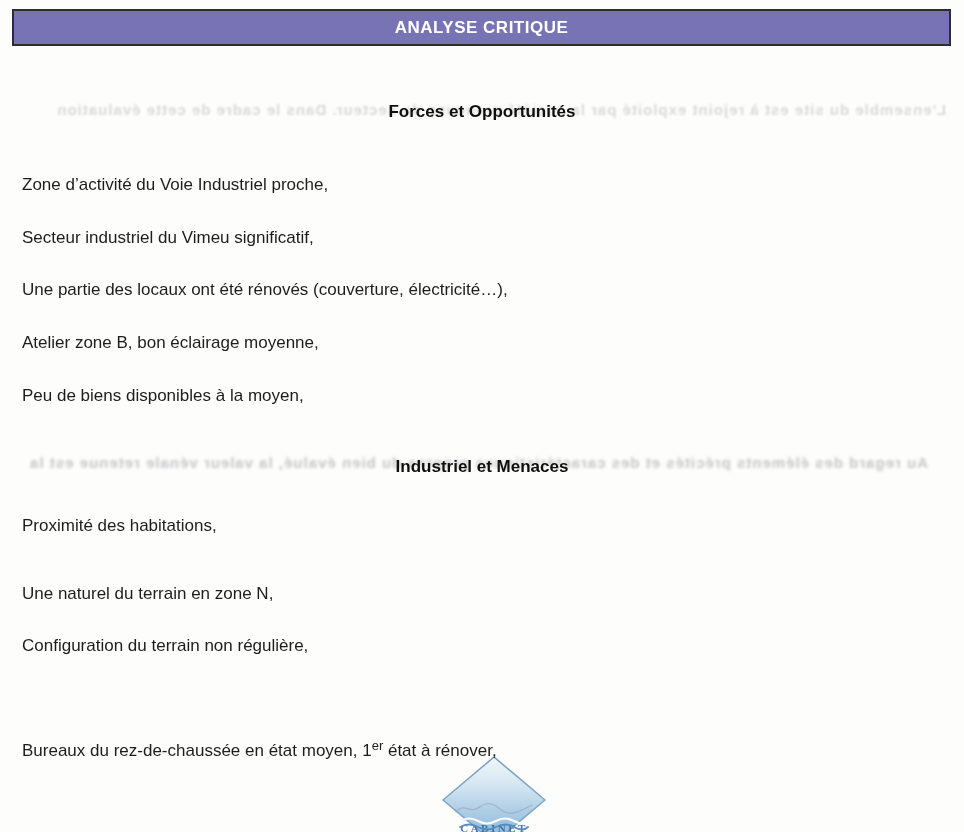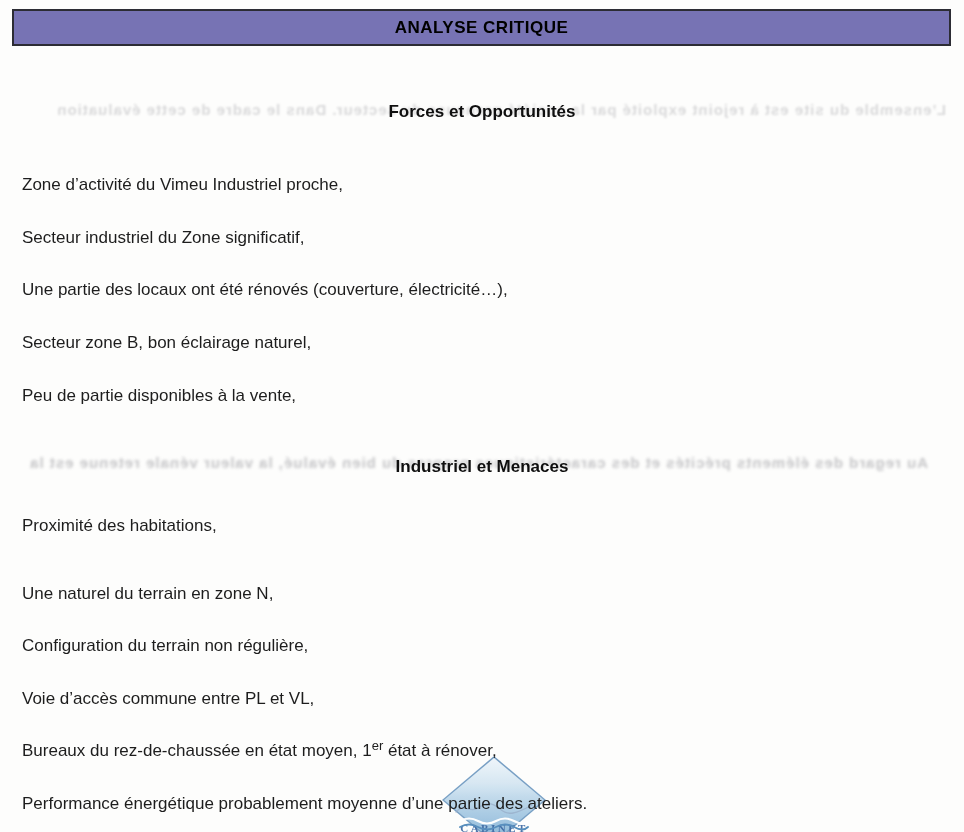--- a/index.html
+++ b/index.html
@@ -19,21 +19,21 @@
     top: 9px;
     height: 33px;
     background: #7773b4;
     border: 2px solid #2c2c34;
     display: flex;
     align-items: center;
     justify-content: center;
     z-index: 2;
   }
   .banner-title {
-    color: #000000;
+    color: #ffffff;
     font-weight: bold;
     font-size: 17px;
     letter-spacing: 0.5px;
   }
   .heading {
     position: absolute;
     left: 0;
     width: 100%;
     text-align: center;
     font-weight: bold;
@@ -153,29 +153,27 @@
     <svg class="wm-script" viewBox="0 0 84 20">
       <path d="M4 14 C 12 4, 18 16, 26 10 S 40 4, 48 11 S 64 16, 80 7" fill="none" stroke="#8fa6c4" stroke-width="1.4" stroke-linecap="round"></path>
     </svg>
     <svg class="wm-waves" viewBox="0 0 72 18">
       <path d="M2 5 Q 11 0, 20 5 T 38 5 T 56 5 T 72 5" fill="none" stroke="#ffffff" stroke-width="2.2" stroke-linecap="round"></path>
       <path d="M2 11 Q 11 6, 20 11 T 38 11 T 56 11 T 70 11" fill="none" stroke="#4a85b8" stroke-width="1.8" stroke-linecap="round"></path>
     </svg>
   </div>
 
   <div class="heading" style="top:102px">Forces et Opportunités</div>
-  <div class="line" style="top:175px">Zone d’activité du Vimeu Industriel proche,</div>
-  <div class="line" style="top:228px">Secteur industriel du Zone significatif,</div>
+  <div class="line" style="top:175px">Zone d’activité du Voie Industriel proche,</div>
+  <div class="line" style="top:228px">Secteur industriel du Vimeu significatif,</div>
   <div class="line" style="top:280px">Une partie des locaux ont été rénovés (couverture, électricité…),</div>
-  <div class="line" style="top:333px">Secteur zone B, bon éclairage naturel,</div>
-  <div class="line" style="top:386px">Peu de partie disponibles à la vente,</div>
+  <div class="line" style="top:333px">Atelier zone B, bon éclairage moyenne,</div>
+  <div class="line" style="top:386px">Peu de biens disponibles à la moyen,</div>
 
   <div class="heading" style="top:457px">Industriel et Menaces</div>
   <div class="line" style="top:516px">Proximité des habitations,</div>
   <div class="line" style="top:584px">Une naturel du terrain en zone N,</div>
   <div class="line" style="top:636px">Configuration du terrain non régulière,</div>
-  <div class="line" style="top:689px">Voie d’accès commune entre PL et VL,</div>
   <div class="line" style="top:741px">
     <span>Bureaux du rez-de-chaussée en état moyen, 1</span><span class="sup">er</span><span> état à rénover,</span>
   </div>
-  <div class="line" style="top:794px">Performance énergétique probablement moyenne d’une partie des ateliers.</div>
 
 </div>
 
 </body></html>

